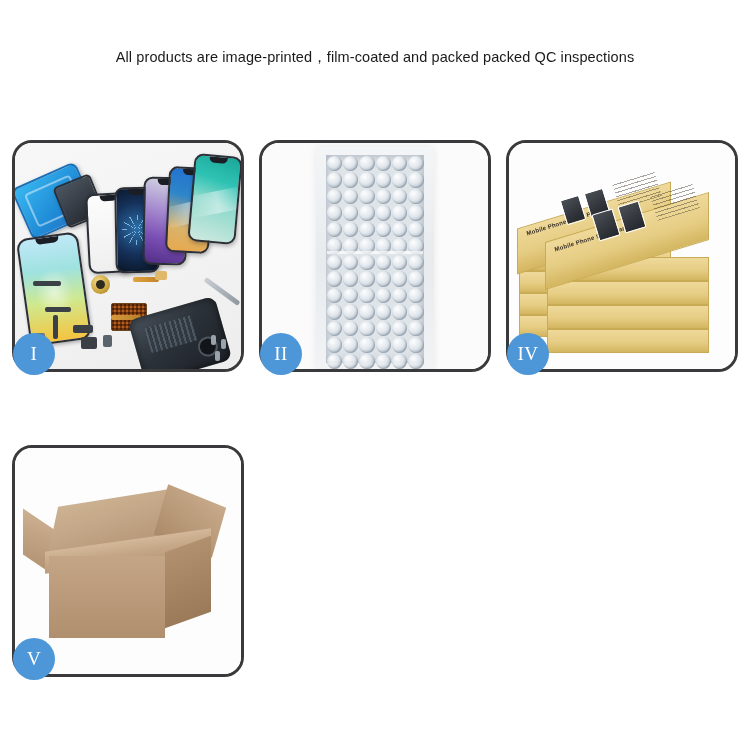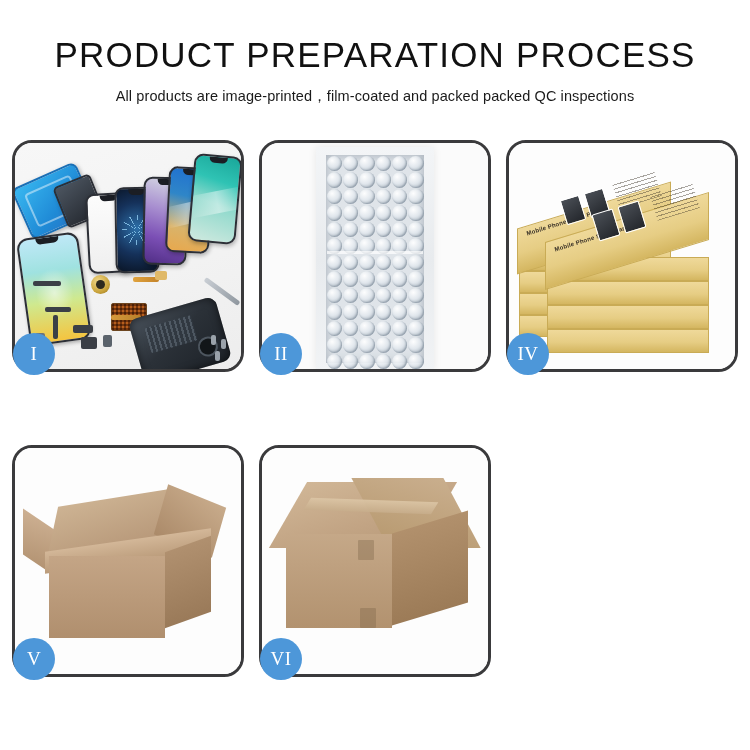--- a/index.html
+++ b/index.html
@@ -372,21 +372,20 @@
     position:absolute;width:16px;height:20px;
     background:rgba(120,96,70,.35);border-radius:1px;
   }
 </style>
 </head>
 <body>
 
 <div class="page">
 
   <div class="header">
-    <div class="title">PRODUCT PREPARATION PROCESS</div>
     <div class="subtitle">All products are image-printed，film-coated and packed packed QC inspections</div>
   </div>
 
   <div class="grid">
 
     <div class="panel">
       <div class="panel-inner p1">
         <div class="phone-fan">
           <div class="scr s-blue-flat"></div>
           <div class="scr s-dark-small"></div>
@@ -557,27 +556,15 @@
         <div class="c5flapTop"></div>
         <div class="c5flapR"></div>
         <div class="c5inner"></div>
         <div class="c5rim"></div>
         <div class="c5side"></div>
         <div class="c5front"></div>
       </div>
       <div class="badge">V</div>
     </div>
 
-    <div class="panel">
-      <div class="panel-inner p6">
-        <div class="c6top"></div>
-        <div class="c6top2"></div>
-        <div class="c6tape"></div>
-        <div class="c6side"></div>
-        <div class="c6front"></div>
-        <div class="c6tab" style="left:96px;top:92px;"></div>
-        <div class="c6tab" style="left:98px;top:160px;"></div>
-      </div>
-      <div class="badge">VI</div>
-    </div>
 
   </div>
 </div>
 
 </body></html>

